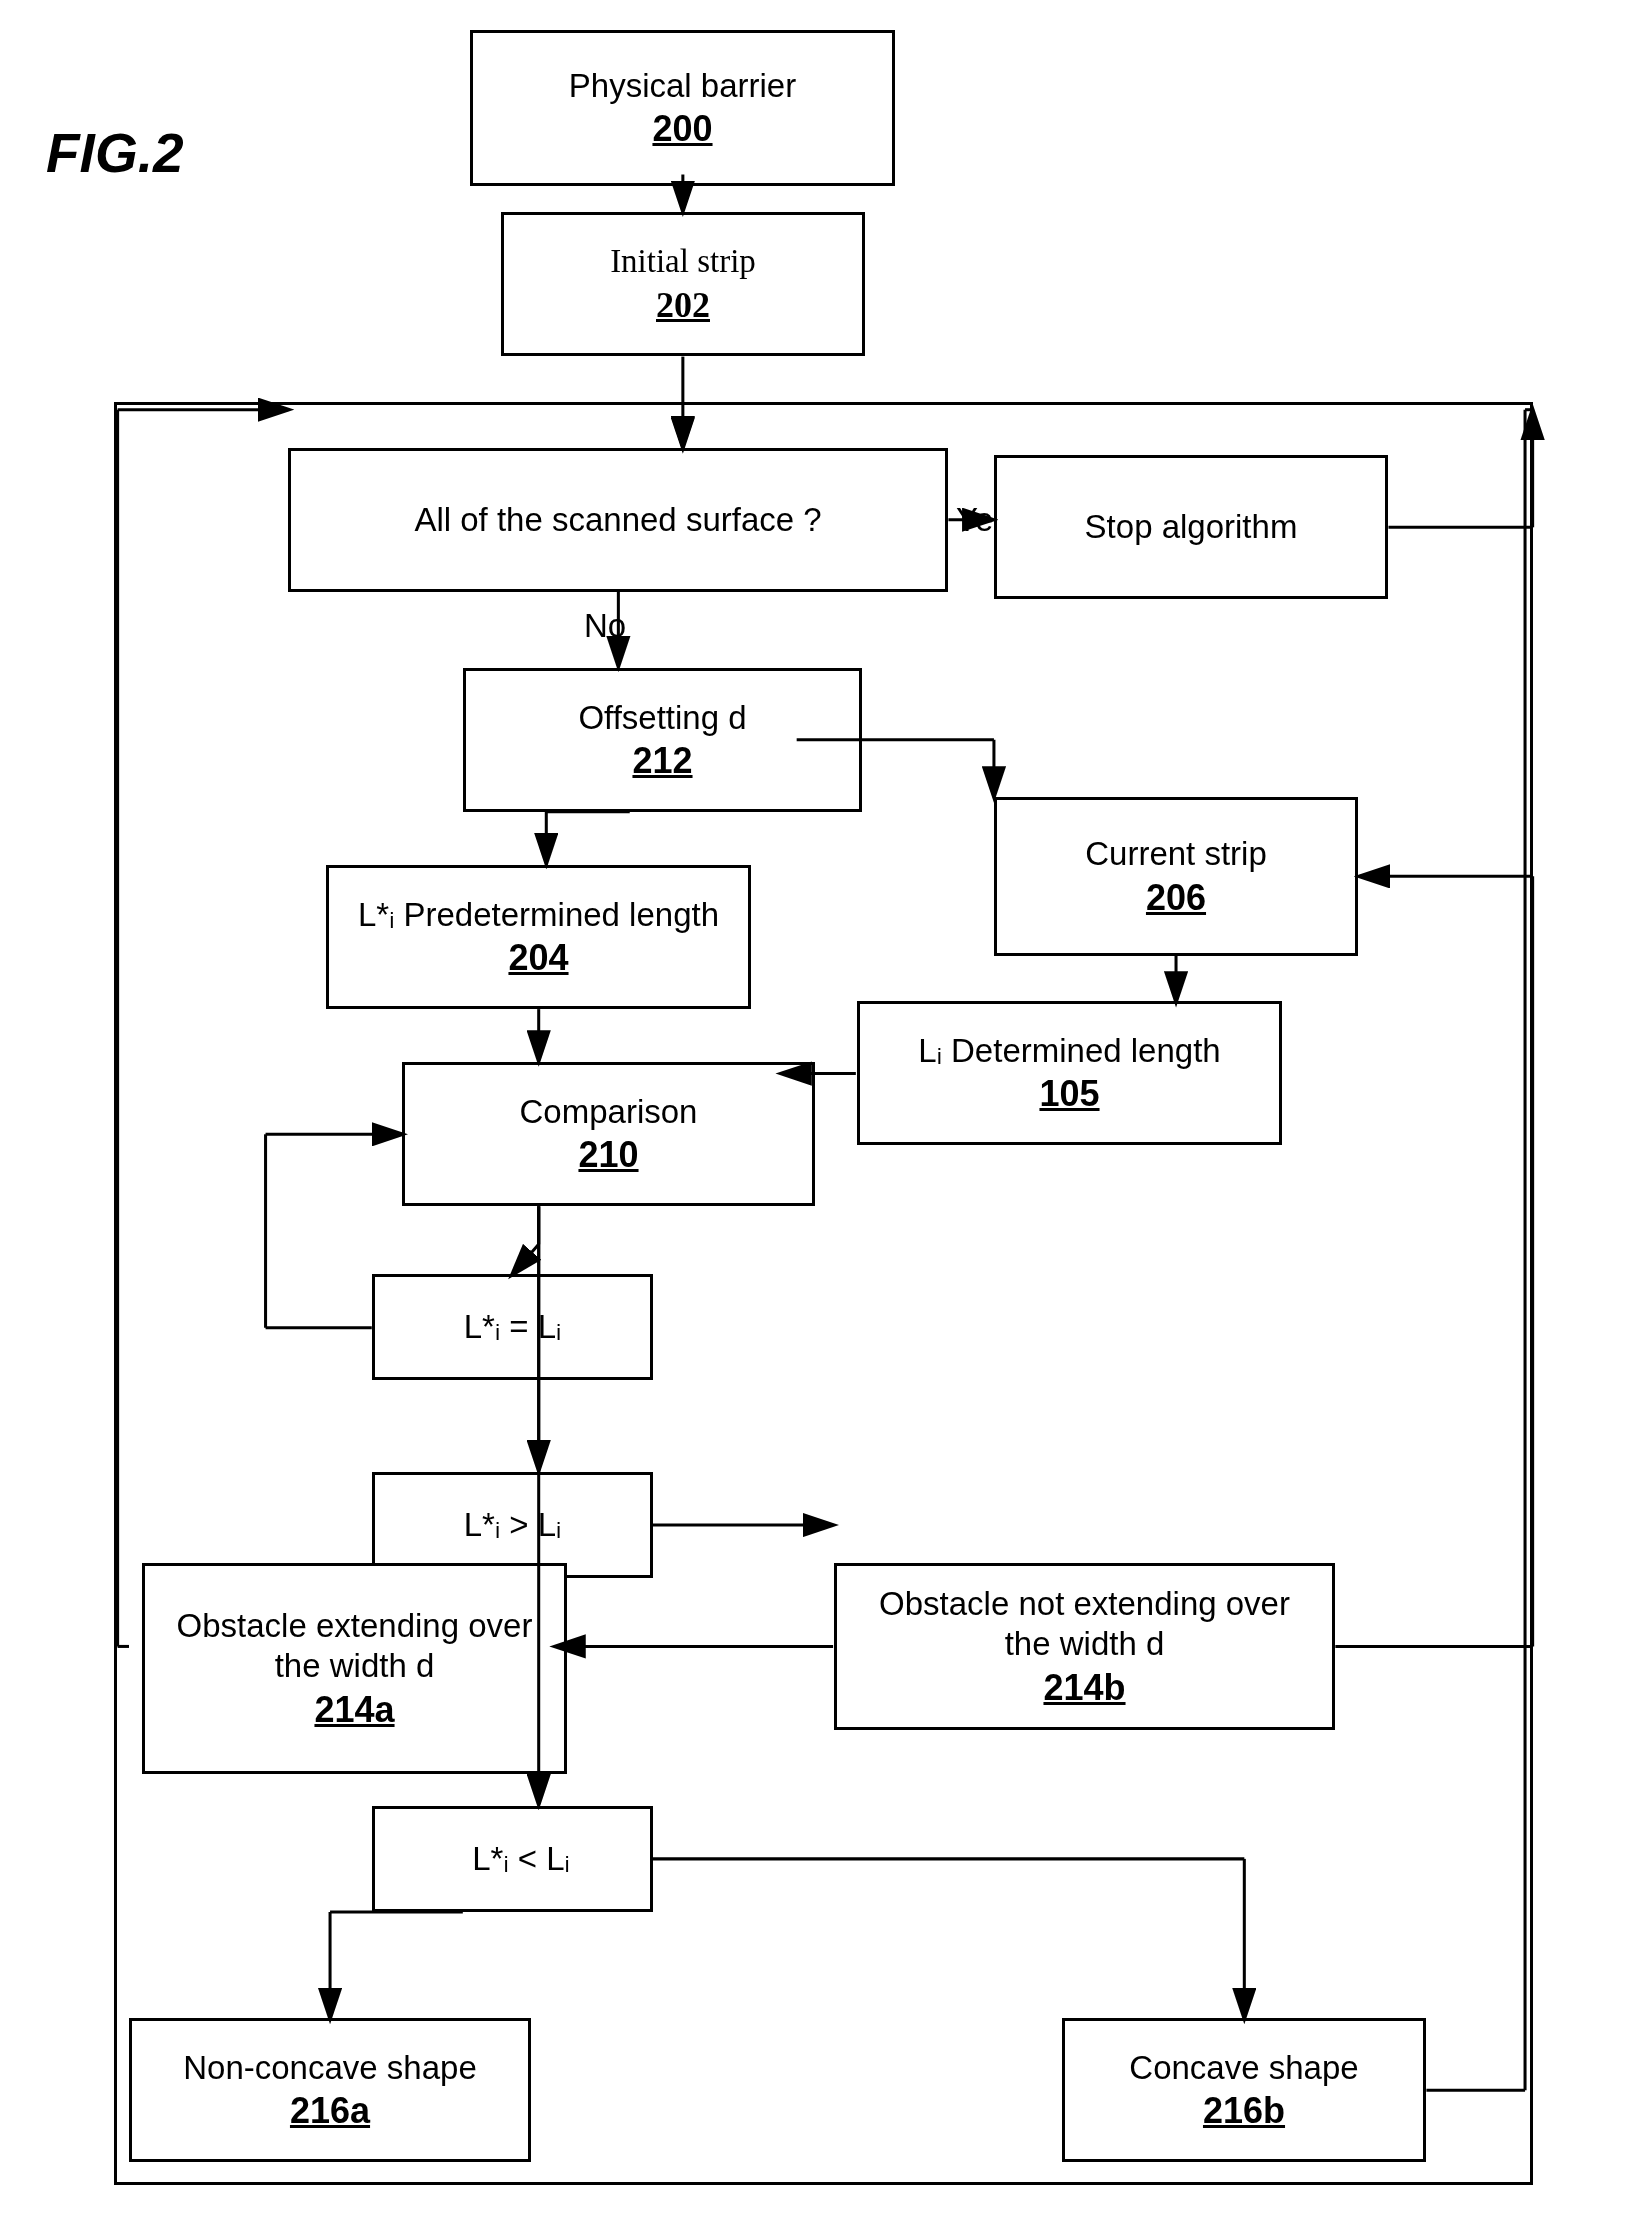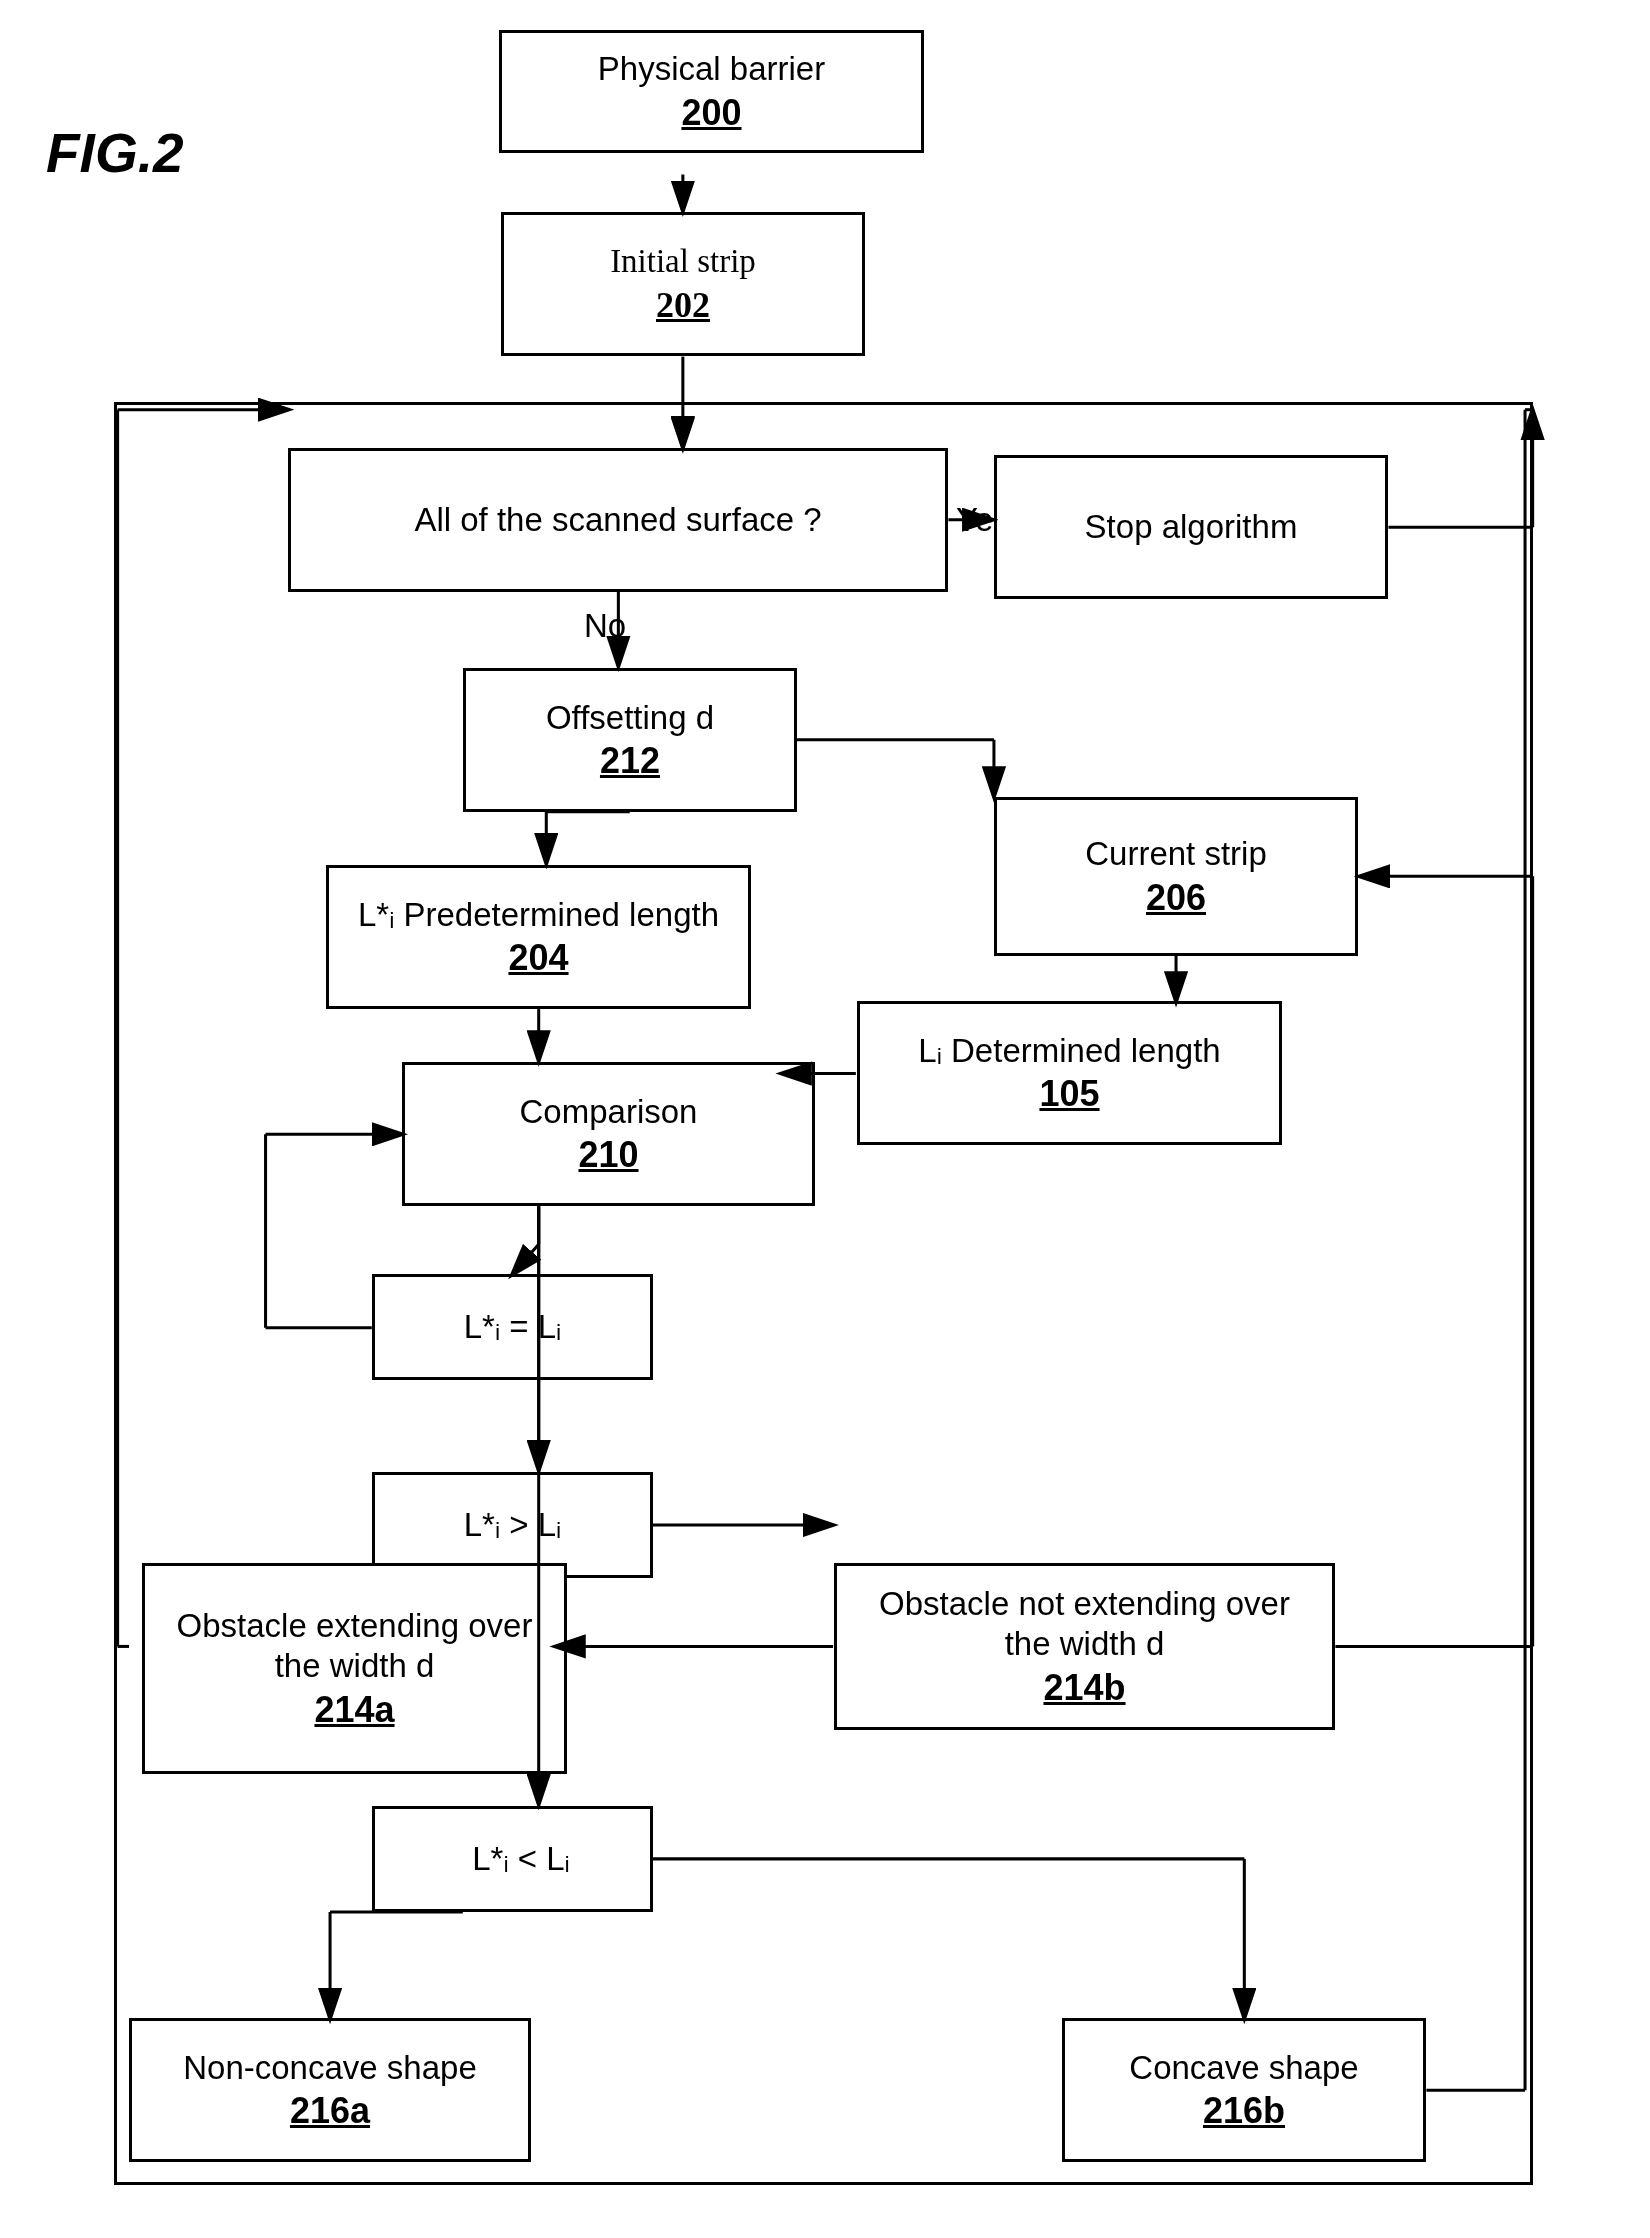--- a/index.html
+++ b/index.html
@@ -61,21 +61,21 @@
       border: 3.8px solid #000;
     }
   </style>
 </head>
 <body>
 
 <div class="page">
 
   <div class="fig-label">FIG.2</div>
 
-  <div class="box" style="left:470px; top:30px; width:425px; height:123px;margin-left:29px;">
+  <div class="box" style="left:470px; top:30px; width:425px; height:156px;">
     <span class="box-title">Physical barrier</span>
     <span class="box-number">200</span>
   </div>
 
   <div class="box" style="left:501px; top:212px; width:364px; height:144px;font-family:Liberation Serif, serif;">
     <span class="box-title">Initial strip</span>
     <span class="box-number">202</span>
   </div>
 
   <div class="outer-border" style="left:114px; top:402px; width:1419px; height:1783px;"></div>
@@ -85,21 +85,21 @@
   </div>
 
   <div style="position:absolute; top:501px; left:956px; font-size:33px;">Yes</div>
 
   <div style="position:absolute; top:607px; left:584px; font-size:33px;">No</div>
 
   <div class="box" style="left:994px; top:455px; width:394px; height:144px;">
     <span class="box-title">Stop algorithm</span>
   </div>
 
-  <div class="box" style="left:463px; top:668px; width:334px; height:144px;">
+  <div class="box" style="left:463px; top:668px; width:399px; height:144px;">
     <span class="box-title">Offsetting d</span>
     <span class="box-number">212</span>
   </div>
 
   <div class="box" style="left:326px; top:865px; width:425px; height:144px;">
     <span class="box-title">L*ᵢ Predetermined length</span>
     <span class="box-number">204</span>
   </div>
 
   <div class="box" style="left:994px; top:797px; width:364px; height:159px;">

